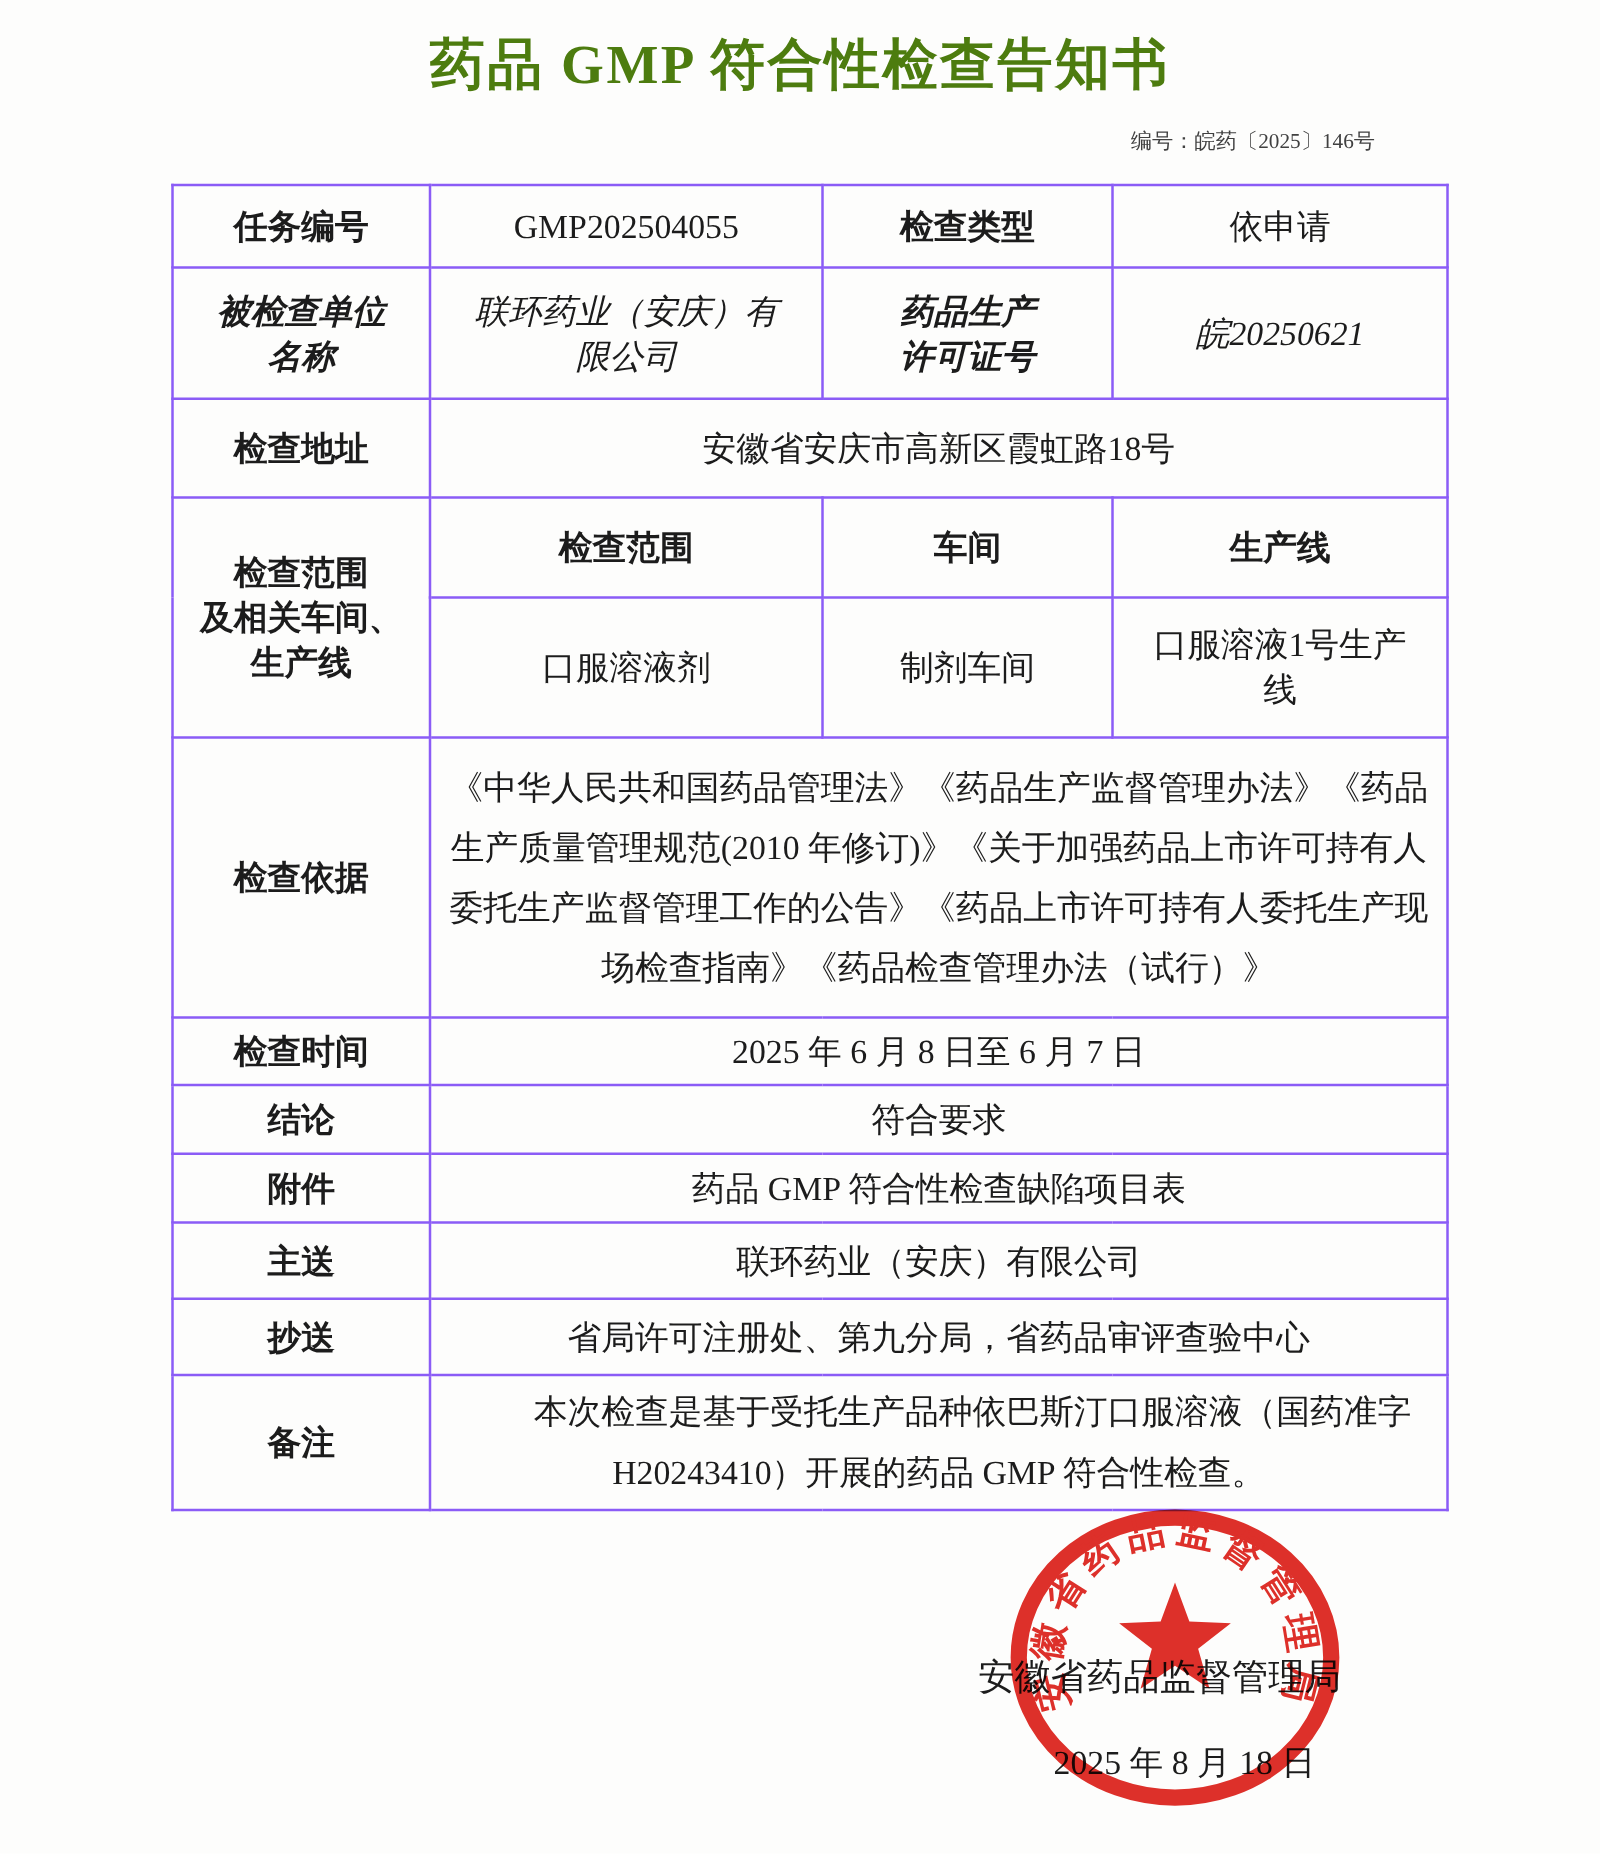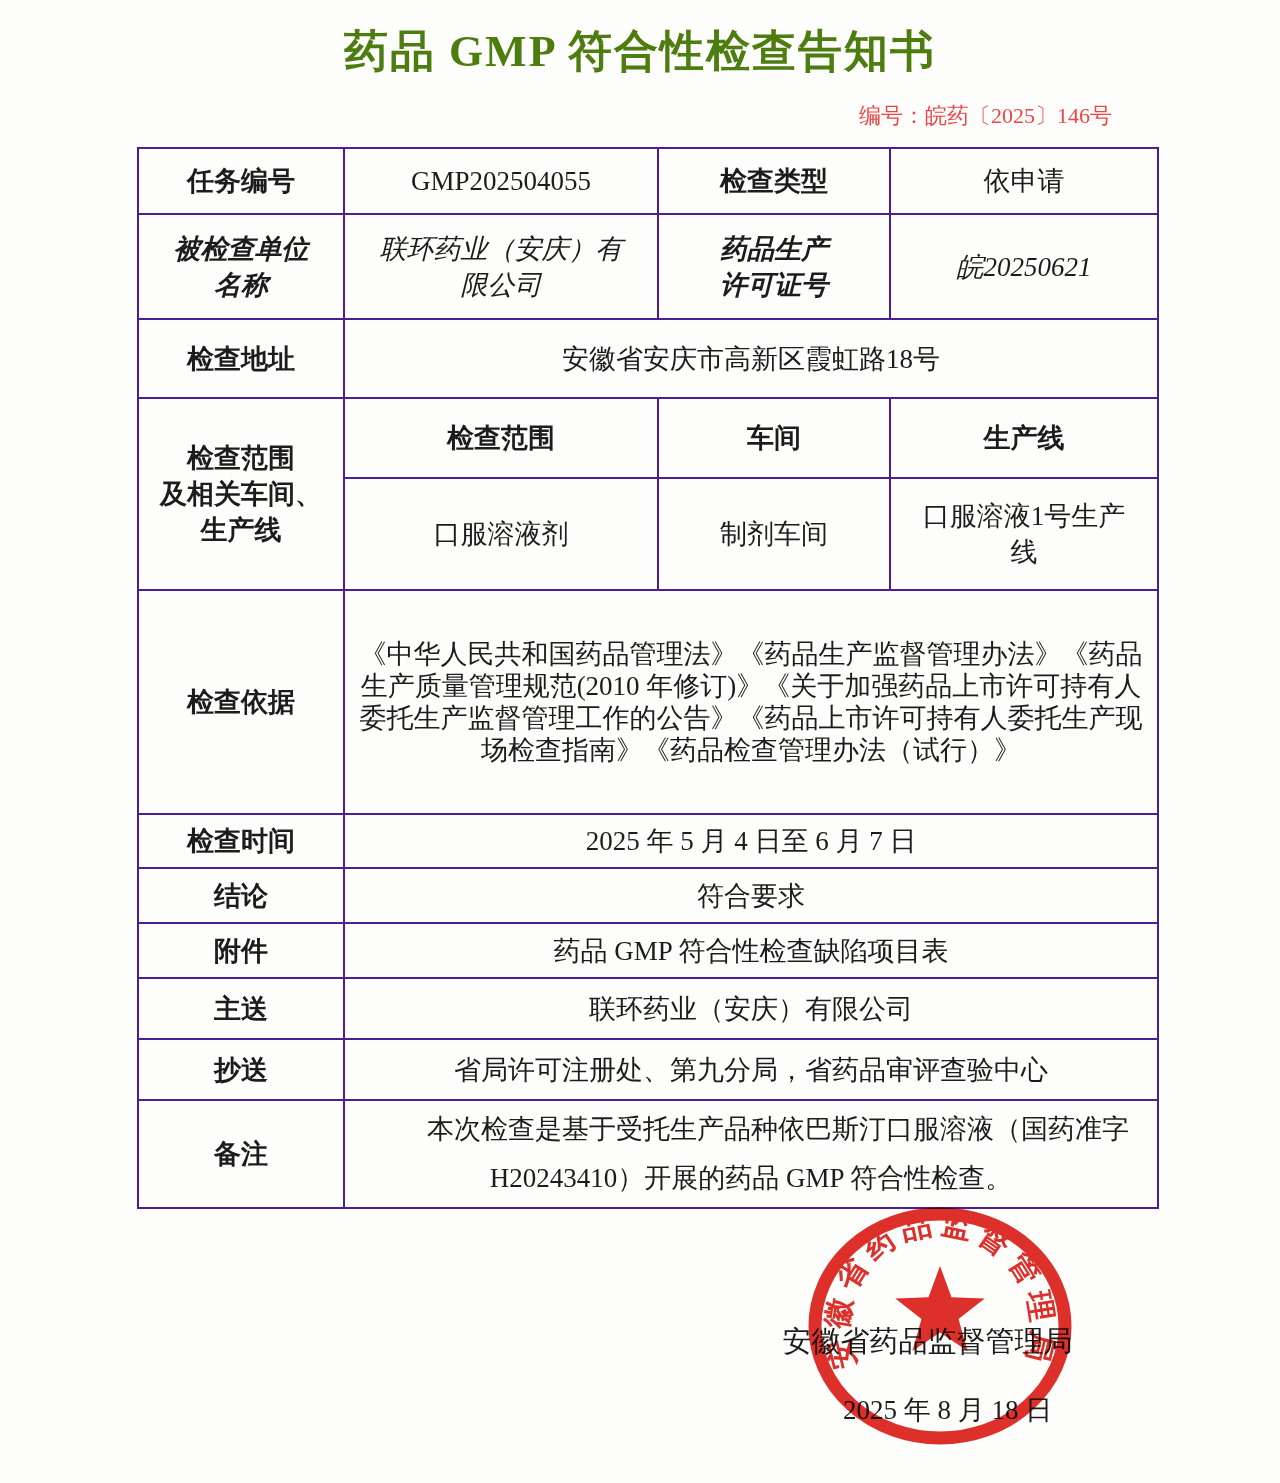--- a/index.html
+++ b/index.html
@@ -19,52 +19,52 @@
     text-align: center;
     font-size: 44px;
     font-weight: 900;
     letter-spacing: 2px;
     font-family: "Liberation Serif", serif;
     color: #4d7c0f;
   }
   .doc-no {
     position: absolute;
     top: 101px;
-    right: 168px;
-    font-size: 22px;
-    color: #ef4444;
+    right: 180px;
+    font-size: 17px;
+    color: #404040;
   }
   table.notice {
     position: absolute;
     left: 137px; top: 147px;
     width: 1020px;
     border-collapse: collapse;
     table-layout: fixed;
   }
   table.notice th, table.notice td {
-    border: 2px solid #4c1d95;
+    border: 2px solid #8b5cf6;
     text-align: center;
     vertical-align: middle;
     font-size: 27px;
     padding: 4px 10px;
     color: #1c1c1c;
   }
   table.notice th {
     font-family: "Liberation Sans", sans-serif;
     font-weight: 700;
   }
   table.notice td {
     font-family: "Liberation Serif", serif;
     font-weight: 400;
   }
   .multiline { white-space: pre-line; }
   td.para {
     text-align: justify;
     padding: 8px 16px;
-    line-height: 32px;
+    line-height: 48px;
     font-size: 28px;
   }
   td.para-indent {
     text-align: justify;
     padding: 6px 16px;
     line-height: 49px;
     font-size: 28px;
     text-indent: 2em;
   }
   .r1  { height: 66px; }
@@ -152,21 +152,21 @@
       <td>制剂车间</td>
       <td class="multiline">口服溶液1号生产
 线</td>
     </tr>
     <tr class="r5">
       <th>检查依据</th>
       <td colspan="3" class="para">《中华人民共和国药品管理法》《药品生产监督管理办法》《药品生产质量管理规范(2010 年修订)》《关于加强药品上市许可持有人委托生产监督管理工作的公告》《药品上市许可持有人委托生产现场检查指南》《药品检查管理办法（试行）》</td>
     </tr>
     <tr class="r6">
       <th>检查时间</th>
-      <td colspan="3">2025 年 5 月 4 日至 6 月 7 日</td>
+      <td colspan="3">2025 年 6 月 8 日至 6 月 7 日</td>
     </tr>
     <tr class="r7">
       <th>结论</th>
       <td colspan="3">符合要求</td>
     </tr>
     <tr class="r8">
       <th>附件</th>
       <td colspan="3">药品 GMP 符合性检查缺陷项目表</td>
     </tr>
     <tr class="r9">

